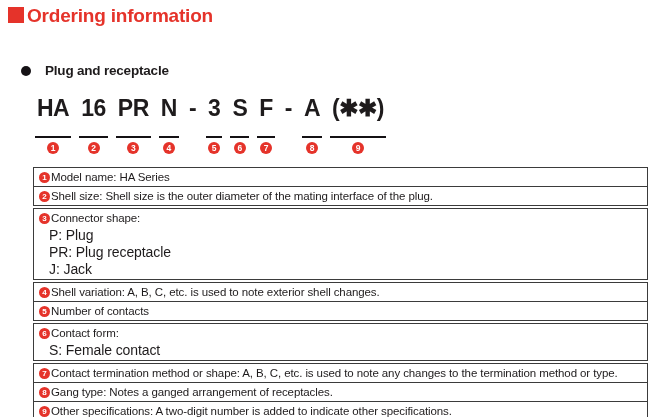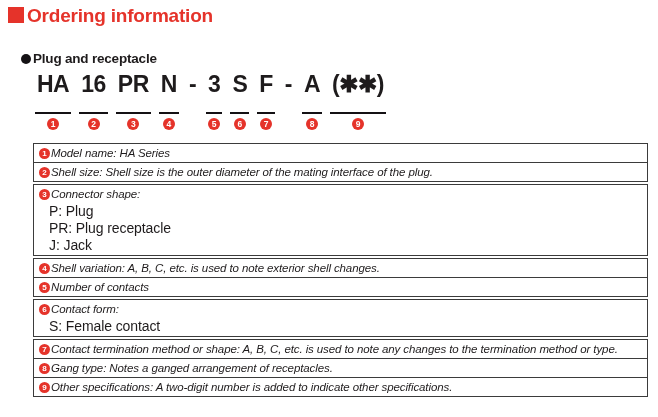--- a/index.html
+++ b/index.html
@@ -9,42 +9,42 @@
     width:658px; height:417px; background:#ffffff; overflow:hidden;
     font-family:"Liberation Sans", sans-serif; color:var(--ink);
   }
   
   .section-header { display:flex; align-items:flex-start; gap:3px; padding:7px 0 0 8px; }
   .sq { width:16px; height:16px; background:var(--red); flex:0 0 auto; }
   .section-title { margin:0; font-size:19px; font-weight:bold; color:var(--red); line-height:18px; letter-spacing:-0.2px; }
   
   .subsection { display:flex; align-items:center; gap:2px; margin:27px 0 0 21px; }
   .bullet { width:10px; height:10px; border-radius:50%; background:#151215; flex:0 0 auto; }
-  .subsection-title { margin:0; font-size:13.5px; font-weight:bold; line-height:14px; letter-spacing:-0.2px; }
+  .subsection-title { margin:12px; font-size:13.5px; font-weight:bold; line-height:14px; letter-spacing:-0.2px; }
   
   .partnumber { display:flex; align-items:flex-start; gap:8px; margin:6px 0 0 35px; }
   .seg { display:flex; flex-direction:column; align-items:center; }
   .seg-text {
     font-size:23px; font-weight:bold; line-height:24px; letter-spacing:-0.5px;
     padding:0 2px 16px 2px; border-bottom:2px solid #141114; white-space:nowrap;
   }
   .seg.hyphen .seg-text { border-bottom:2px solid transparent; }
   .seg-marker {
     width:12px; height:12px; border-radius:50%; background:var(--red);
     color:#fff; font-size:8.5px; font-weight:bold; line-height:12px; text-align:center;
     margin-top:4px;
   }
   
   .legend { margin:13px 0 0 33px; width:615px; }
   .legend-group { border:1px solid var(--border); margin-bottom:2px; background:#fff; }
   .legend-group.multi { padding:1px 0; }
   .legend-row { border-top:1px solid var(--border); }
   .legend-row:first-child { border-top:none; }
   .row-main { display:flex; align-items:flex-start; padding:0 0 0 5px; }
-  .row-main .row-text { font-size:11.5px; line-height:18px; letter-spacing:-0.1px; white-space:nowrap;font-style:italic; }
+  .row-main .row-text { font-size:11.5px; line-height:18px; letter-spacing:-0.1px; white-space:nowrap; }
   .multi .row-main .row-text { line-height:17px;text-align:right; }
   .marker {
     flex:0 0 auto; width:11px; height:11px; border-radius:50%;
     background:var(--red); color:#fff; font-size:8px; font-weight:bold;
     line-height:11px; text-align:center; margin:3.5px 1px 0 0;
   }
   .multi .marker { margin-top:3px; }
   .row-sub { font-size:14px; line-height:17px; padding-left:15px; letter-spacing:-0.1px; white-space:nowrap; }
 </style>
 </head>

